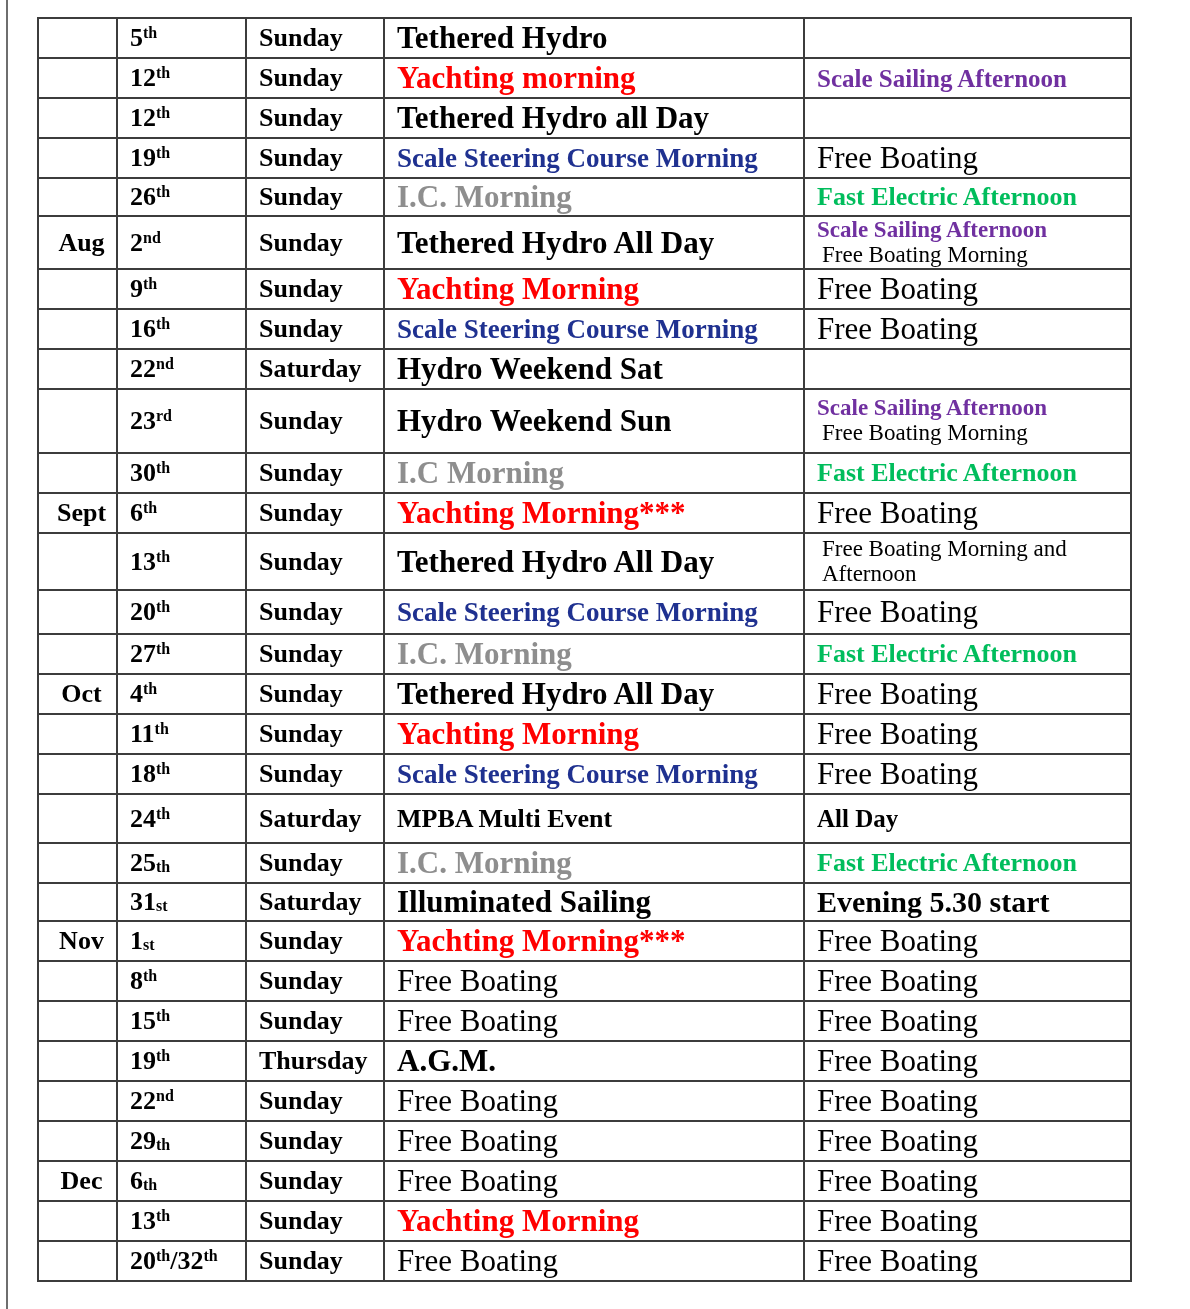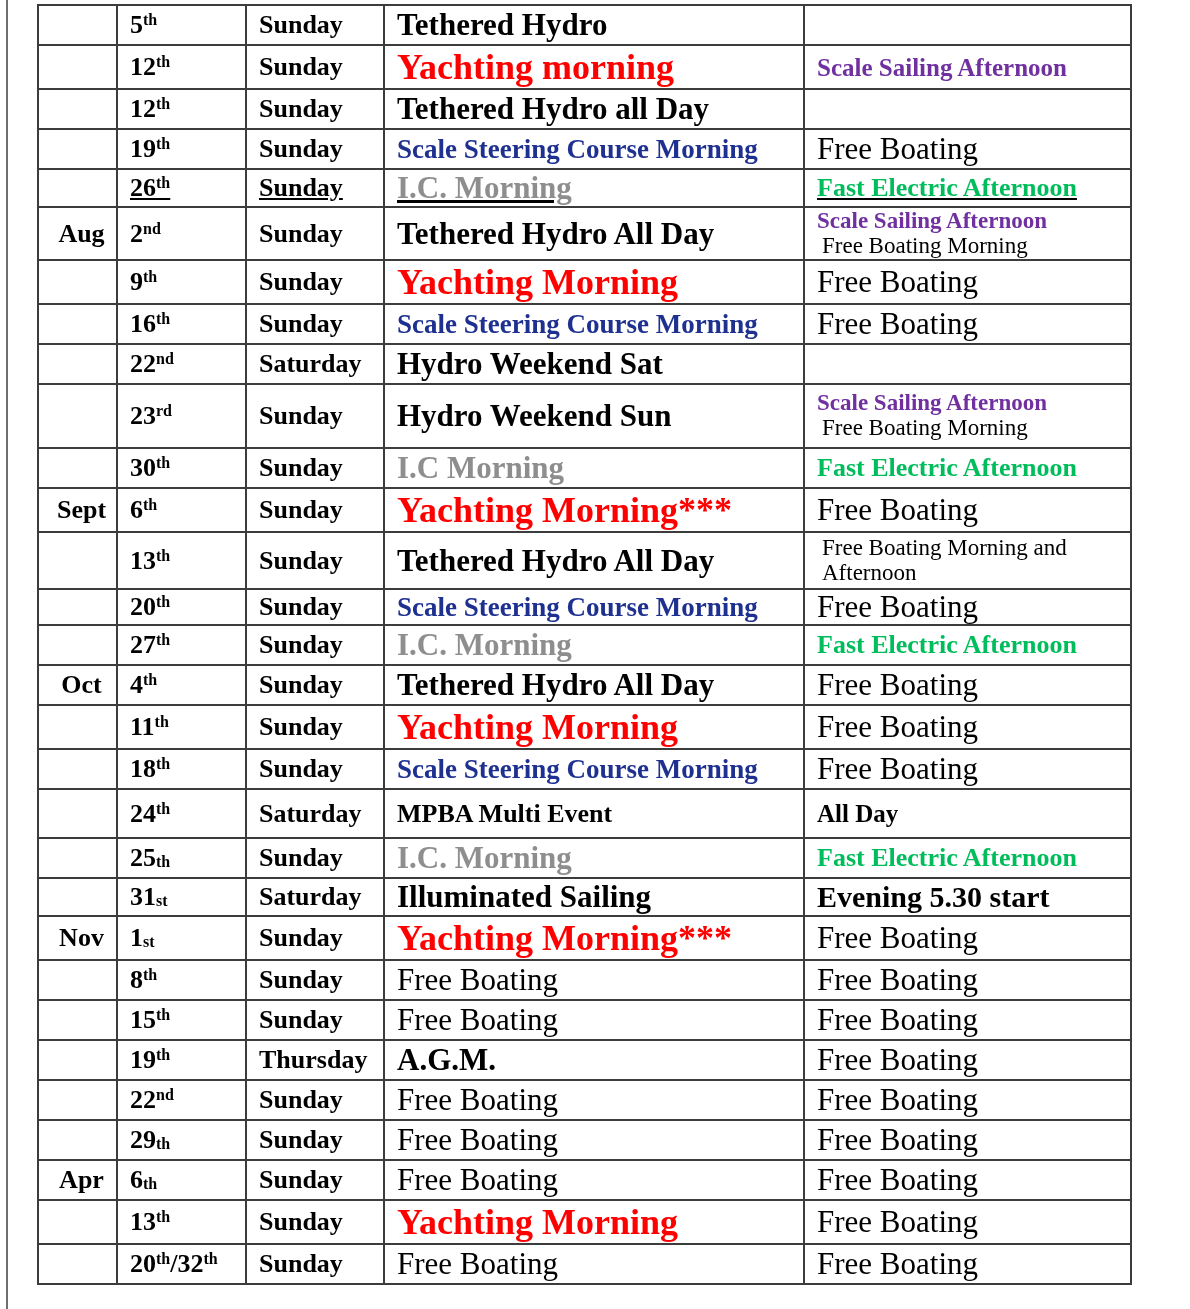--- a/index.html
+++ b/index.html
@@ -13,21 +13,21 @@
     color: #000000;
   }
   #page-border-left {
     position: absolute;
     left: 6px; top: 0;
     width: 2px; height: 1309px;
     background: #6e6e6e;
   }
   table.schedule {
     position: absolute;
-    left: 37px; top: 4px;
+    left: 37px; top: 17px;
     width: 1093px;
     border-collapse: collapse;
     table-layout: fixed;
   }
   table.schedule td {
     border: 2px solid #3c3c3c;
     padding: 0 4px 0 12px;
     vertical-align: middle;
     overflow: hidden;
     white-space: normal;
@@ -47,21 +47,21 @@
   td.date-cell .ord { font-size: 16px; letter-spacing: 0; }
   td.date-cell .sup { vertical-align: 8px; }
   td.date-cell .sub { vertical-align: -1px; }
   td.day-cell {
     font-weight: bold;
     font-size: 26px;
     white-space: nowrap;
   }
   td.event-cell { white-space: nowrap; }
   .ev-big   { font-weight: bold; font-size: 31px; color: #000000; }
-  .ev-red   { font-weight: bold; font-size: 36px; }
+  .ev-red   { font-weight: bold; font-size: 31px; }
   .ev-navy  { font-weight: bold; font-size: 27px; }
   .ev-gray  { font-weight: bold; font-size: 31px; }
   .ev-plain { font-weight: normal; font-size: 31px; color: #000000; }
   .ev-boldsm{ font-weight: bold; font-size: 26px; color: #000000; }
   td.afternoon-cell { padding-left: 10px; }
   .af-line { line-height: 1.08; }
   .af-purple   { font-weight: bold; font-size: 25px; }
   .af-purplesm { font-weight: bold; font-size: 23px; }
   .af-green    { font-weight: bold; font-size: 26px; }
   .af-plain    { font-weight: normal; font-size: 31px; color: #000000; }
@@ -108,21 +108,21 @@
         </tr>
         <tr style="height: 40px;">
           <td class="month-cell"></td>
           <td class="date-cell"><span>19</span><span class="ord sup">th</span></td>
           <td class="day-cell">Sunday</td>
           <td class="event-cell ev-navy">Scale Steering Course Morning</td>
           <td class="afternoon-cell">
             <div class="af-line af-plain">Free Boating</div>
           </td>
         </tr>
-        <tr style="height: 24px; text-decoration: underline;">
+        <tr style="height: 24px;">
           <td class="month-cell"></td>
           <td class="date-cell"><span>26</span><span class="ord sup">th</span></td>
           <td class="day-cell">Sunday</td>
           <td class="event-cell ev-gray">I.C. Morning</td>
           <td class="afternoon-cell">
             <div class="af-line af-green">Fast Electric Afternoon</div>
           </td>
         </tr>
         <tr style="height: 53px; margin-left: 7px;">
           <td class="month-cell">Aug</td>
@@ -189,21 +189,21 @@
         </tr>
         <tr style="height: 57px;">
           <td class="month-cell"></td>
           <td class="date-cell"><span>13</span><span class="ord sup">th</span></td>
           <td class="day-cell">Sunday</td>
           <td class="event-cell ev-big">Tethered Hydro All Day</td>
           <td class="afternoon-cell">
             <div class="af-line af-sm">Free Boating Morning and Afternoon</div>
           </td>
         </tr>
-        <tr style="height: 36px;">
+        <tr style="height: 44px;">
           <td class="month-cell"></td>
           <td class="date-cell"><span>20</span><span class="ord sup">th</span></td>
           <td class="day-cell">Sunday</td>
           <td class="event-cell ev-navy">Scale Steering Course Morning</td>
           <td class="afternoon-cell">
             <div class="af-line af-plain">Free Boating</div>
           </td>
         </tr>
         <tr style="height: 40px;">
           <td class="month-cell"></td>
@@ -316,21 +316,21 @@
         <tr style="height: 40px;">
           <td class="month-cell"></td>
           <td class="date-cell"><span>29</span><span class="ord sub">th</span></td>
           <td class="day-cell">Sunday</td>
           <td class="event-cell ev-plain">Free Boating</td>
           <td class="afternoon-cell">
             <div class="af-line af-plain">Free Boating</div>
           </td>
         </tr>
         <tr style="height: 40px;">
-          <td class="month-cell">Apr</td>
+          <td class="month-cell">Dec</td>
           <td class="date-cell"><span>6</span><span class="ord sub">th</span></td>
           <td class="day-cell">Sunday</td>
           <td class="event-cell ev-plain">Free Boating</td>
           <td class="afternoon-cell">
             <div class="af-line af-plain">Free Boating</div>
           </td>
         </tr>
         <tr style="height: 40px;">
           <td class="month-cell"></td>
           <td class="date-cell"><span>13</span><span class="ord sup">th</span></td>

